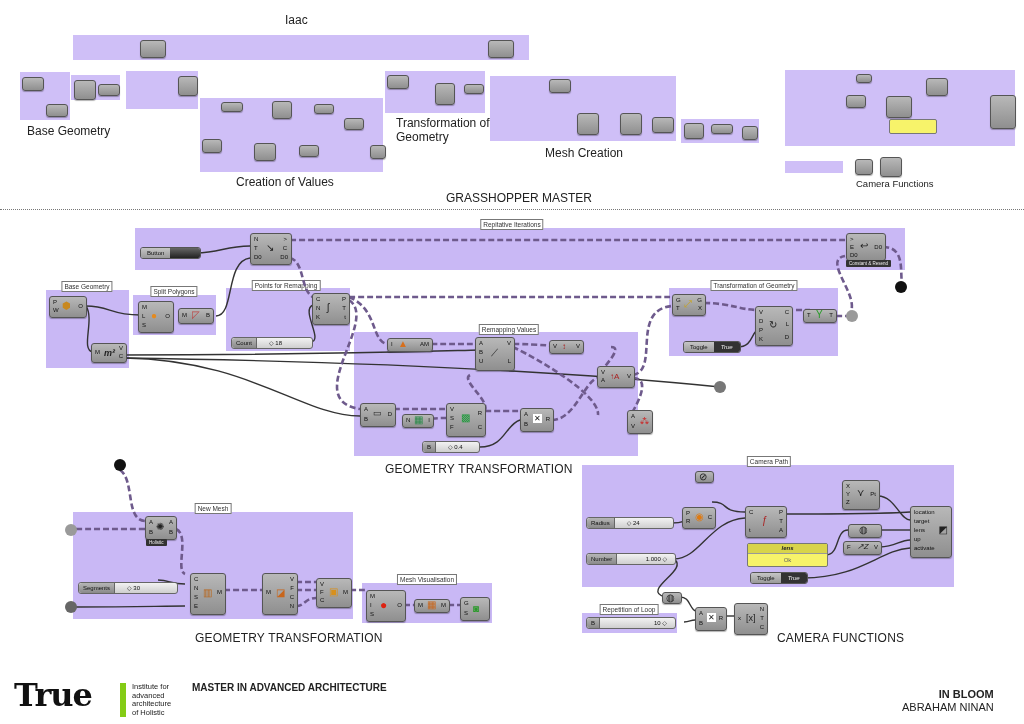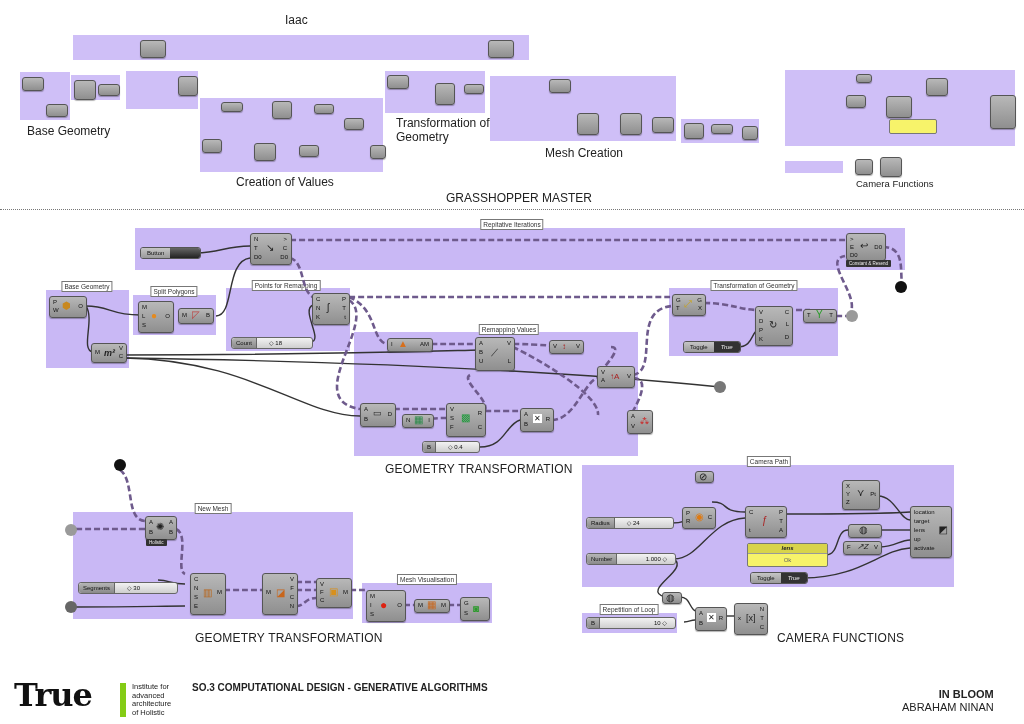--- a/index.html
+++ b/index.html
@@ -486,18 +486,18 @@
 <div class="caption lg" style="left:777px;top:631px;">CAMERA FUNCTIONS</div>
 
 <div class="footer-logo">True</div>
 <div class="footer-inst">
   <div>Institute for</div>
   <div>advanced</div>
   <div>architecture</div>
   <div>of Holistic</div>
 </div>
 <div class="footer-prog">
-  <div>SO.3 COMPUTATIONAL DESIGN - GENERATIVE ALGORITHMS</div>
+  <div>MASTER IN ADVANCED ARCHITECTURE</div>
 </div>
 <div class="footer-right">
   <div class="t">IN BLOOM</div>
   <div>ABRAHAM NINAN</div>
 </div>
 
 </body></html>

